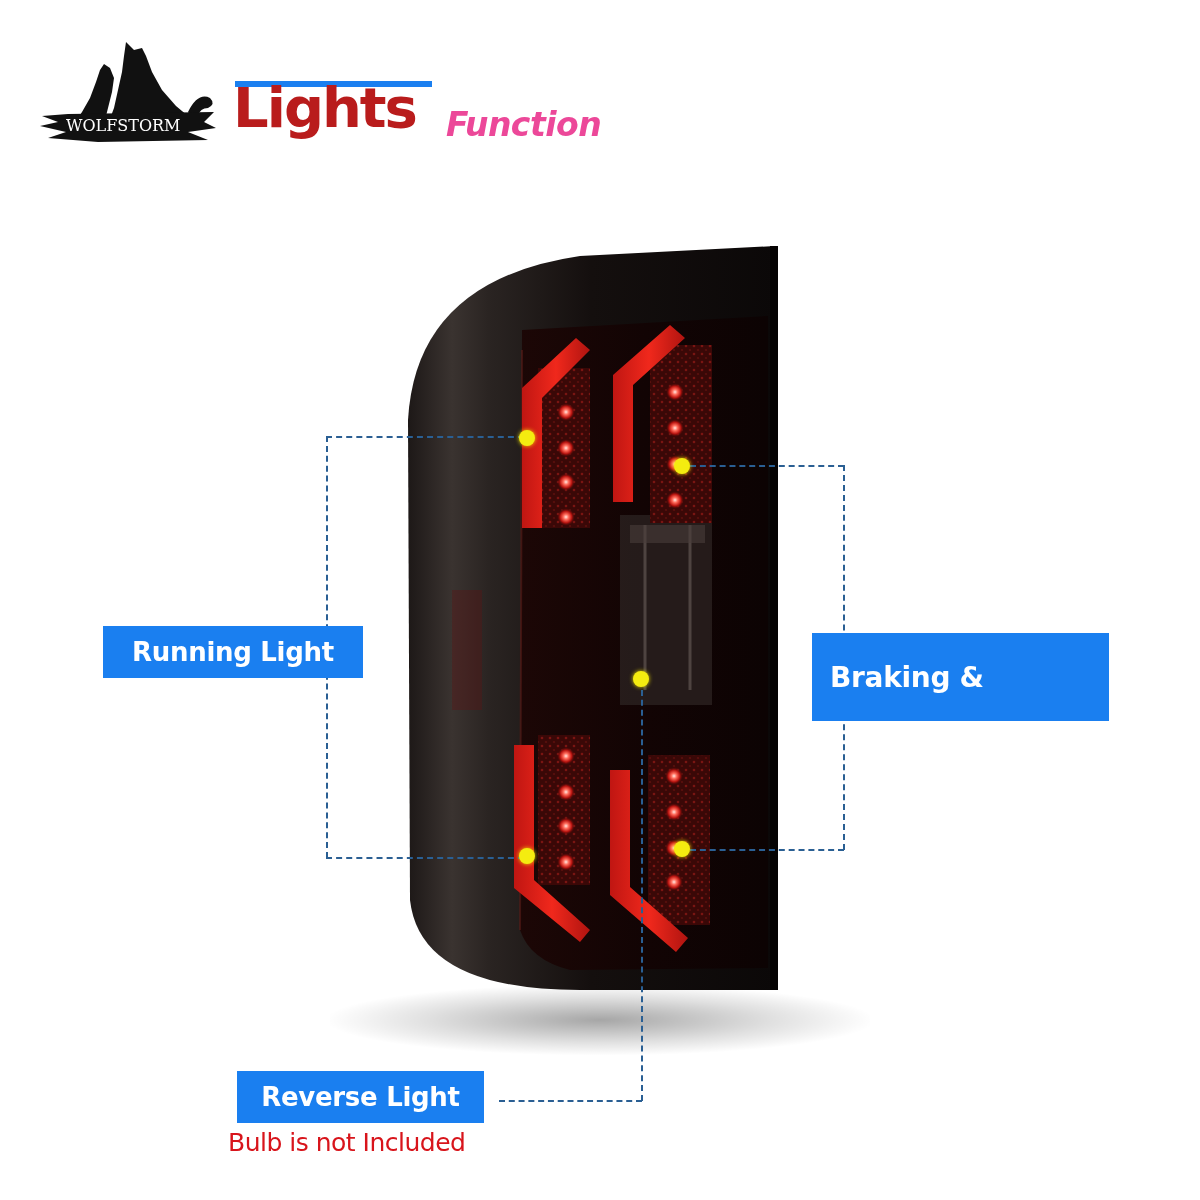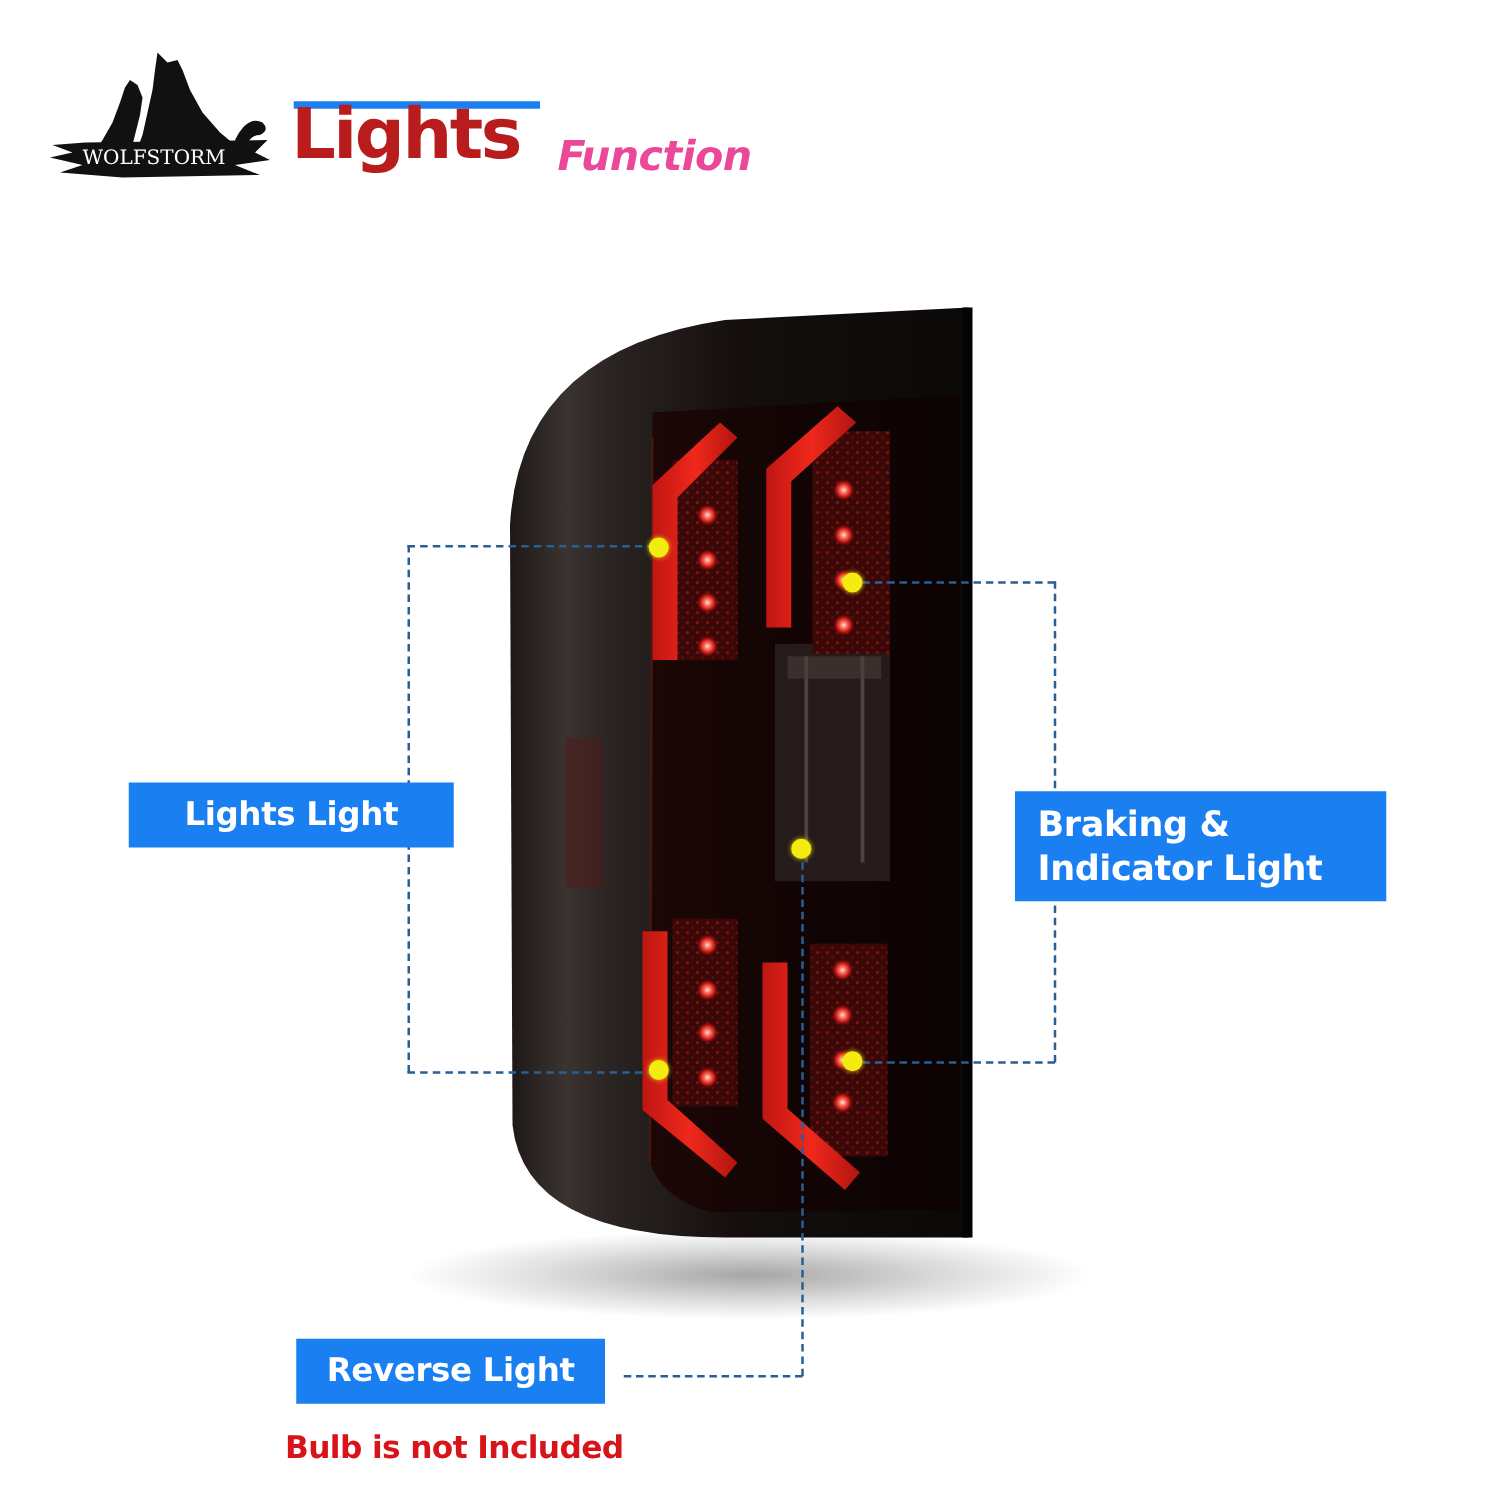--- a/index.html
+++ b/index.html
@@ -47,22 +47,22 @@
     }
     .label-running { left: 103px; top: 626px; width: 260px; height: 52px; font-size: 26px; }
     .label-braking {
       left: 812px; top: 633px; width: 297px; height: 88px; font-size: 28px;
       flex-direction: column; align-items: flex-start; justify-content: center;
       padding-left: 18px; line-height: 35px;
     }
     .label-reverse { left: 237px; top: 1071px; width: 247px; height: 52px; font-size: 26px; }
     .note {
       position: absolute; left: 228px; top: 1128px;
-      font-family: "DejaVu Sans", sans-serif; font-weight: bold;
-      font-size: 25px; color: #d8141b; letter-spacing: -0.5px; margin-top: 15px;
+      font-family: "DejaVu Sans", sans-serif; font-weight: normal;
+      font-size: 25px; color: #d8141b; letter-spacing: -0.5px;
     }
   </style>
 </head>
 <body>
 
 <div>
   <svg class="logo" viewBox="0 0 180 105">
 
     <path d="M88 0 L96 8 L104 6 L108 14 L114 30 L124 48 L138 64 L150 74 L156 78 L150 82 L70 82 L76 66 L80 48 L84 30 L86 14 Z" fill="#111"></path>
 
@@ -168,24 +168,23 @@
 <div class="dash-v" style="left:843px; top:465px; height:385px;"></div>
 <div class="dash-h" style="left:690px; top:849px; width:154px;"></div>
 <div class="dot" style="left:674px; top:458px;"></div>
 <div class="dot" style="left:674px; top:841px;"></div>
 
 <div class="dash-v" style="left:641px; top:680px; height:421px;"></div>
 <div class="dash-h" style="left:499px; top:1100px; width:143px;"></div>
 <div class="dot" style="left:633px; top:671px;"></div>
 
 <div class="label label-running">
-  <span>Lights Light</span>
+  <span>Running Light</span>
 </div>
 
 <div class="label label-braking">
   <span>Braking &amp;</span>
-  <span>Indicator Light</span>
 </div>
 
 <div class="label label-reverse">
   <span>Reverse Light</span>
 </div>
 <div class="note">Bulb is not Included</div>
 
 </body></html>

